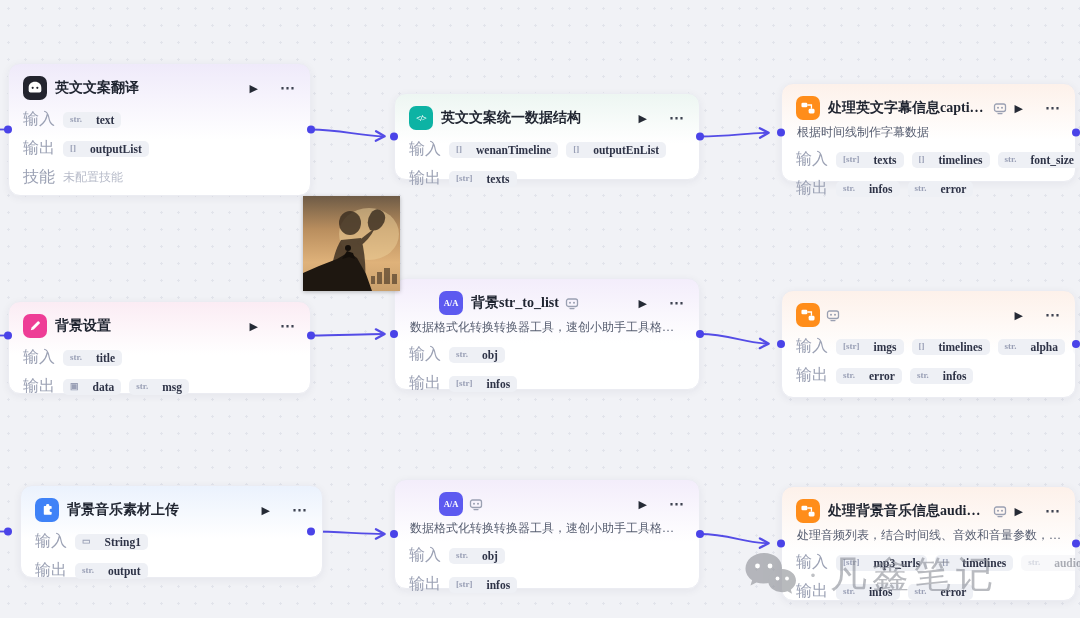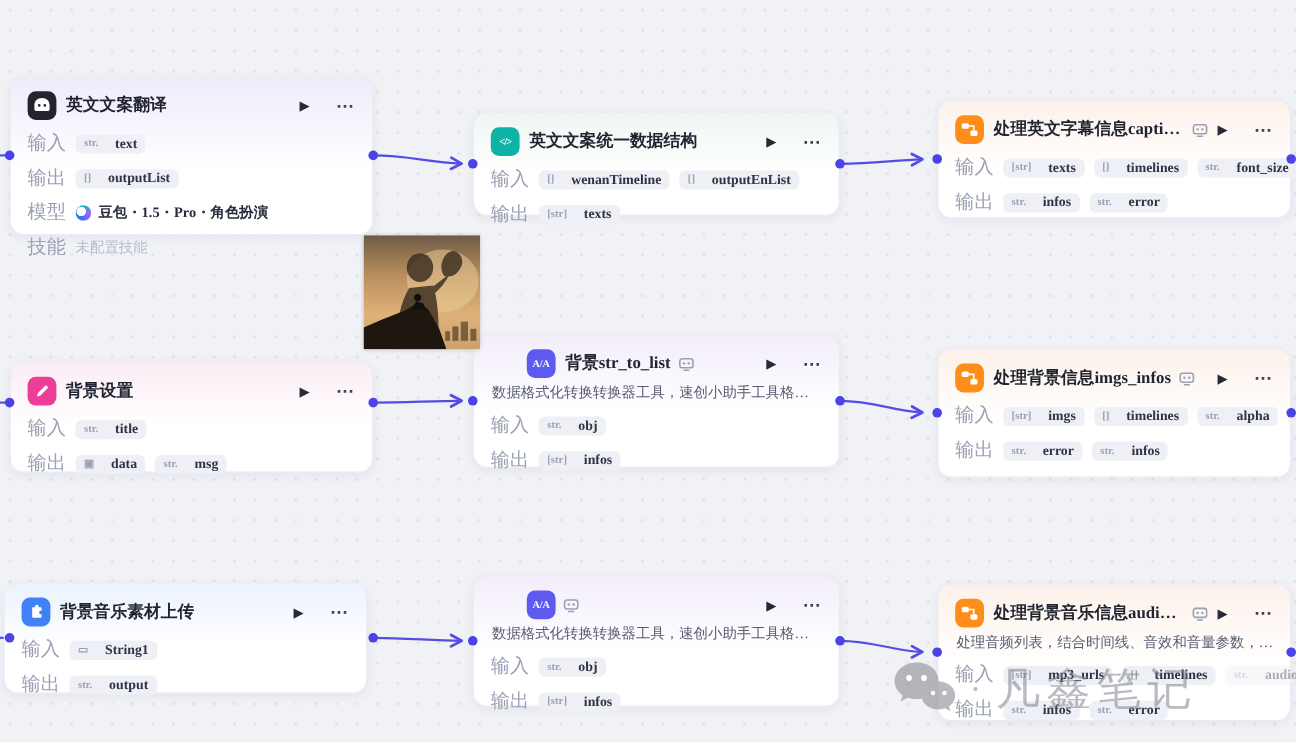--- a/index.html
+++ b/index.html
@@ -94,27 +94,20 @@
         </span>
     </div>
     <div class="row">
       <span class="rlabel">输出</span>
       <span class="chip">
           <i class="t">[]</i>
           <b>outputList</b>
         </span>
     </div>
     <div class="row">
-      <span class="rlabel">模型</span>
-      <span class="modeltxt">
-          <span class="doubao"></span>
-          <span>豆包・1.5・Pro・角色扮演</span>
-        </span>
-    </div>
-    <div class="row">
       <span class="rlabel">技能</span>
       <span class="muted">未配置技能</span>
     </div>
   </div>
 
   <div class="node" style="--tint:#edf6f2;left:394px;top:93px;width:306px;height:87px;">
     <div class="hdr">
       <div class="nicon ic-code">&lt;/&gt;</div>
       <div class="title">英文文案统一数据结构</div>
       <div class="play">▶</div>
@@ -154,20 +147,21 @@
         <svg width="14" height="13" viewBox="0 0 14 13">
             <rect x="1.5" y="2" width="11" height="7.5" rx="2" fill="none" stroke="#9aa0b2" stroke-width="1.3"></rect>
             <circle cx="5" cy="5.8" r="1" fill="#9aa0b2"></circle>
             <circle cx="9" cy="5.8" r="1" fill="#9aa0b2"></circle>
             <path d="M5,11.6 h4" stroke="#9aa0b2" stroke-width="1.3" stroke-linecap="round"></path>
           </svg>
       </div>
       <div class="play">▶</div>
       <div class="more">⋯</div>
     </div>
+    <div class="desc">根据时间线制作字幕数据</div>
     <div class="row">
       <span class="rlabel">输入</span>
       <span class="chip">
           <i class="t">[str]</i>
           <b>texts</b>
         </span>
       <span class="chip">
           <i class="t">[]</i>
           <b>timelines</b>
         </span>
@@ -258,21 +252,20 @@
 
   <div class="node" style="--tint:#fdf1ea;left:781px;top:290px;width:295px;height:108px;">
     <div class="hdr">
       <div class="nicon ic-flow">
         <svg width="18" height="18" viewBox="0 0 22 22">
             <rect x="3" y="4.5" width="7.2" height="5.6" rx="1.6" fill="#fff"></rect>
             <rect x="11.8" y="12" width="7.2" height="5.6" rx="1.6" fill="#fff"></rect>
             <path d="M10.2,7.3 h5 v4.7" fill="none" stroke="#fff" stroke-width="1.6"></path>
           </svg>
       </div>
-      <div class="title">处理背景信息imgs_infos</div>
       <div class="badge">
         <svg width="14" height="13" viewBox="0 0 14 13">
             <rect x="1.5" y="2" width="11" height="7.5" rx="2" fill="none" stroke="#9aa0b2" stroke-width="1.3"></rect>
             <circle cx="5" cy="5.8" r="1" fill="#9aa0b2"></circle>
             <circle cx="9" cy="5.8" r="1" fill="#9aa0b2"></circle>
             <path d="M5,11.6 h4" stroke="#9aa0b2" stroke-width="1.3" stroke-linecap="round"></path>
           </svg>
       </div>
       <div class="play">▶</div>
       <div class="more">⋯</div>
@@ -303,21 +296,21 @@
           <i class="t">str.</i>
           <b>error</b>
         </span>
       <span class="chip">
           <i class="t">str.</i>
           <b>infos</b>
         </span>
     </div>
   </div>
 
-  <div class="node" style="--tint:#ebf2fd;left:3px;top:485px;width:303px;height:93px;">
+  <div class="node" style="--tint:#ebf2fd;left:20px;top:485px;width:303px;height:93px;">
     <div class="hdr">
       <div class="nicon ic-plug">
         <svg width="16" height="16" viewBox="0 0 22 22">
             <path d="M7.5,5.5 h2.4 a2.2,2.2 0 1 1 4.2 0 H16.5 a0.9,0.9 0 0 1 0.9,0.9 v3 a2.2,2.2 0 1 0 0,4.2 v3 a0.9,0.9 0 0 1 -0.9,0.9 H7.5 a0.9,0.9 0 0 1 -0.9,-0.9 V6.4 a0.9,0.9 0 0 1 0.9,-0.9 z" fill="#fff"></path>
           </svg>
       </div>
       <div class="title">背景音乐素材上传</div>
       <div class="play">▶</div>
       <div class="more">⋯</div>
     </div>

